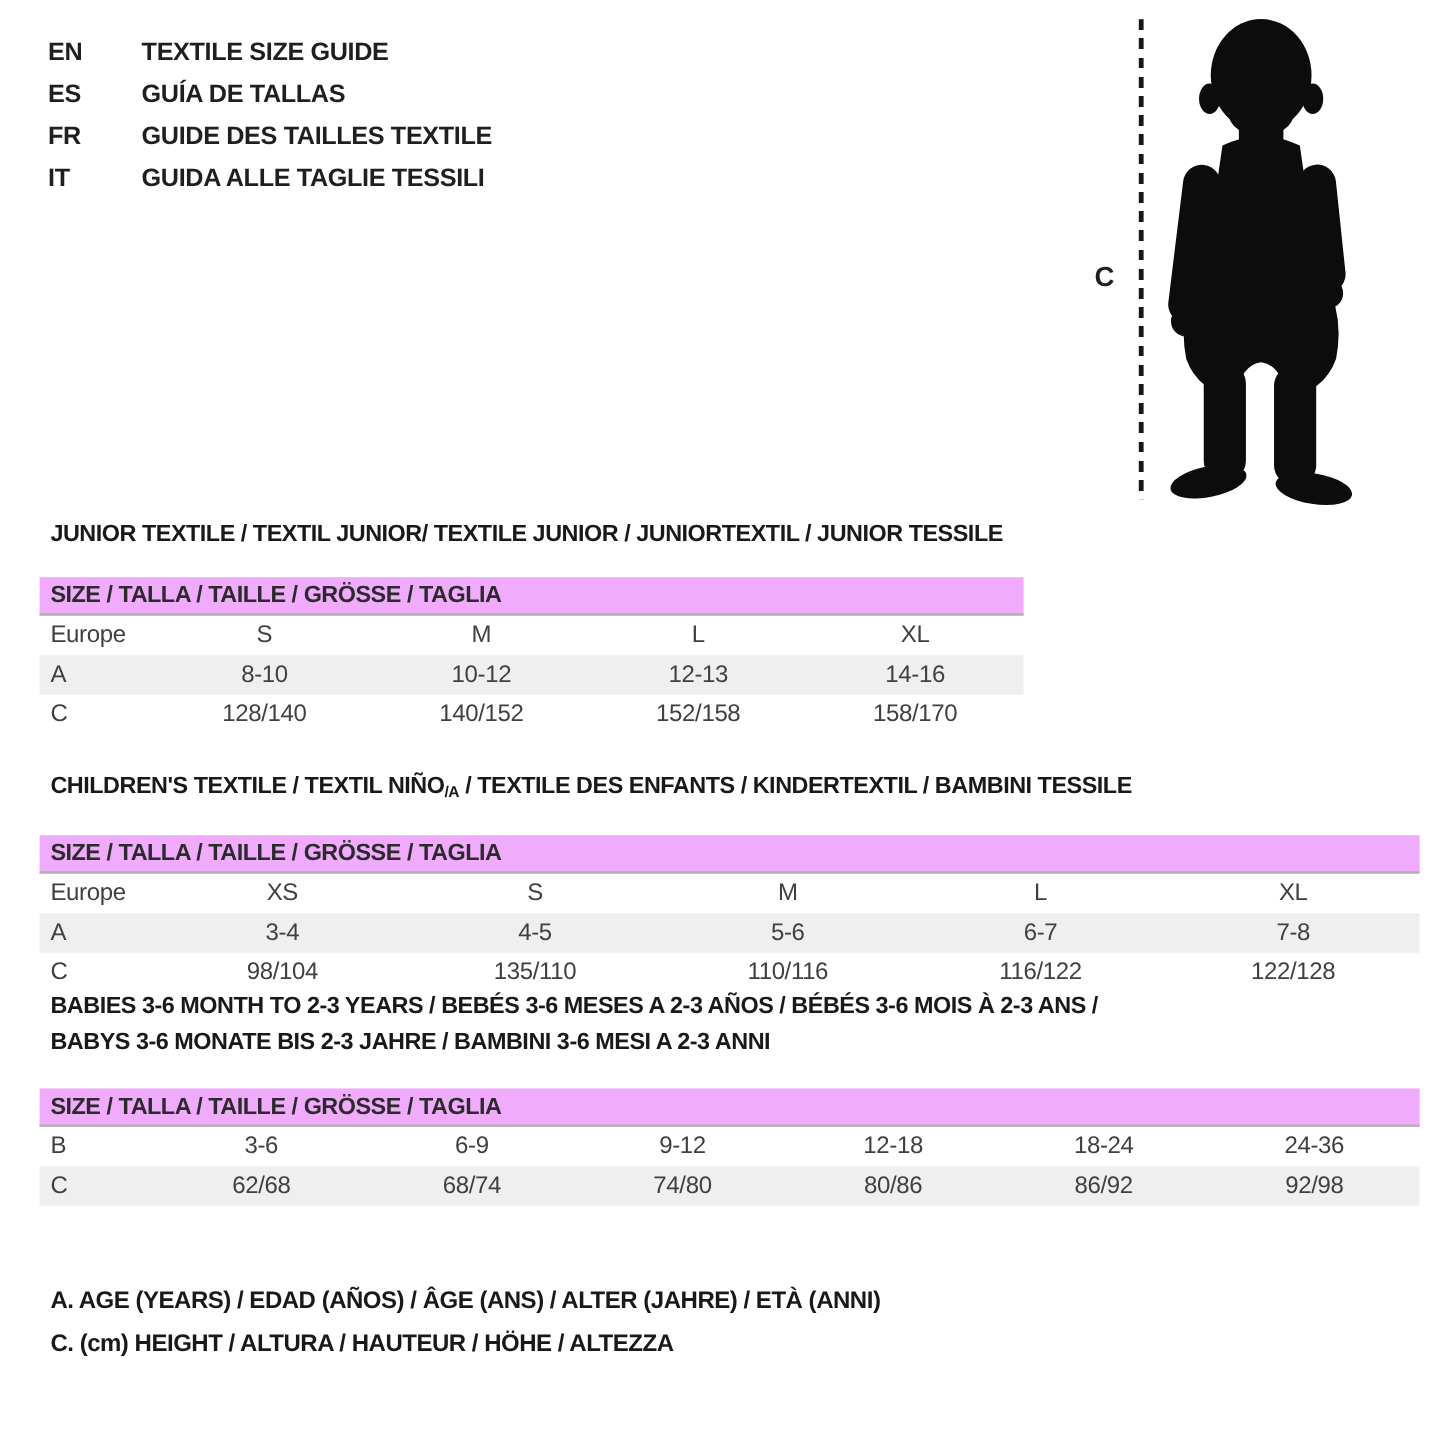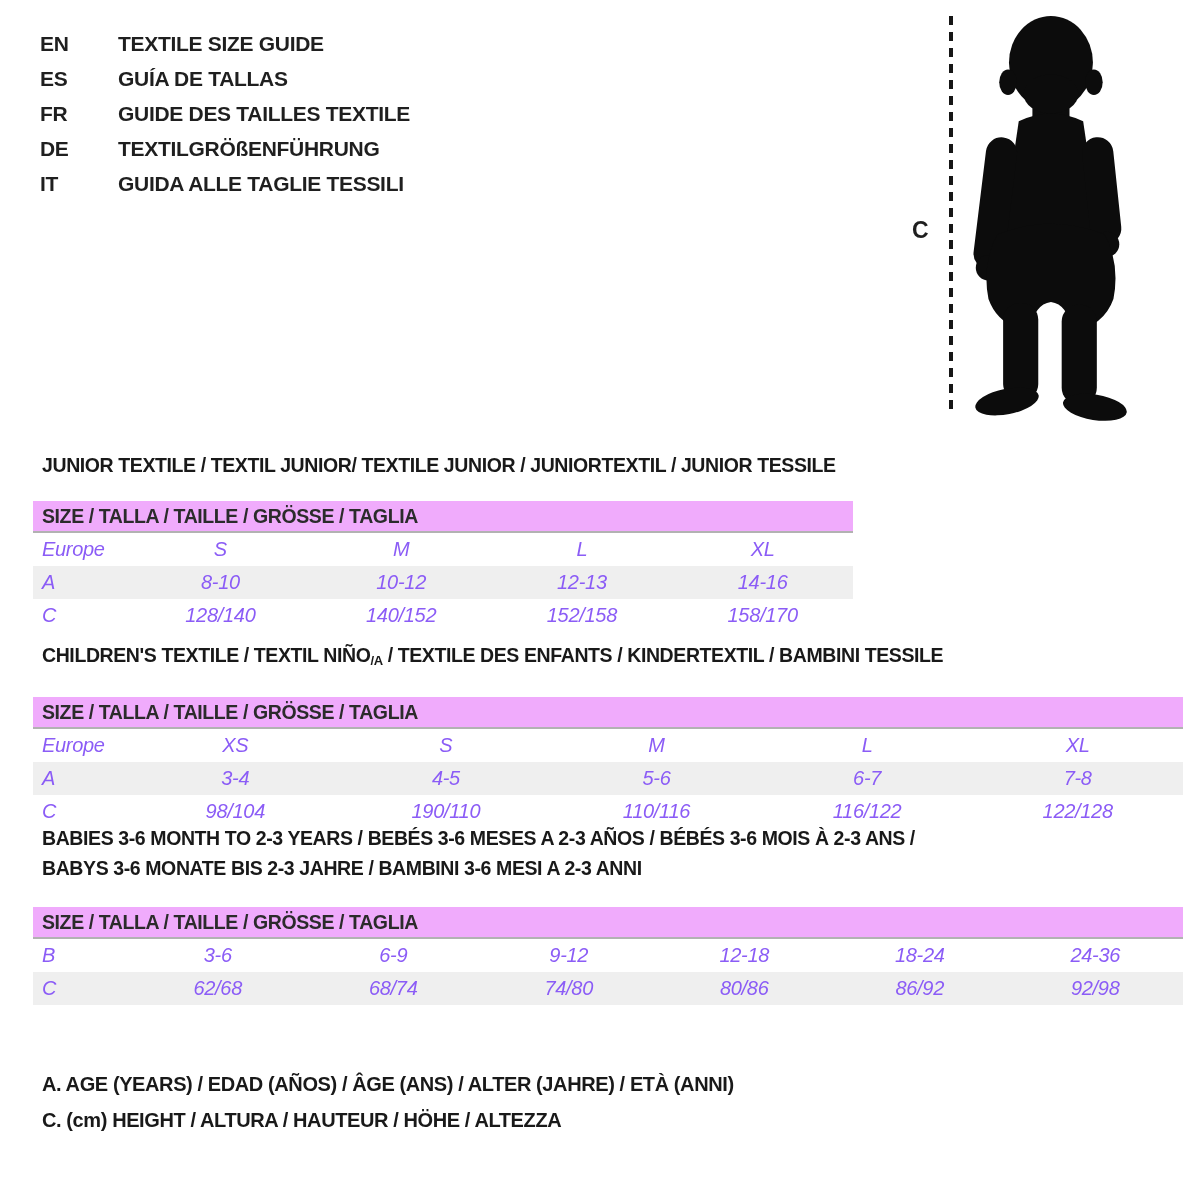--- a/index.html
+++ b/index.html
@@ -17,37 +17,37 @@
   
   .measure-line{
     position:absolute;left:949px;top:16px;width:4px;height:400px;
     background:repeating-linear-gradient(to bottom,#161616 0 9px,transparent 9px 16px);
   }
   .measure-label{position:absolute;left:912px;top:217px;font-weight:700;font-size:23px;}
   .silhouette{position:absolute;left:956px;top:12px;}
 
   
   .section{position:absolute;left:33px;}
-  #section-junior{top:450px;width:820px;}
+  #section-junior{top:430px;width:820px;}
   #section-children{top:640px;width:1150px;}
   #section-babies{top:823px;width:1150px;}
   .section-title{
     margin-left:9px;font-size:19.5px;font-weight:700;letter-spacing:-0.4px;
     line-height:30px;white-space:nowrap;color:#191919;
   }
   .sub{font-size:13px;vertical-align:-3px;}
 
   .size-table{margin-top:21px;}
   #section-babies .size-table{margin-top:24px;}
   .size-bar{
     height:30px;line-height:30px;background:#f0abfc;border-bottom:2px solid #b2b2b2;
     font-weight:700;font-size:19.5px;letter-spacing:-0.4px;padding-left:9px;color:#2b2b2b;
     white-space:nowrap;
   }
-  .t-row{display:flex;align-items:center;height:33px;font-size:20px;color:#8b5cf6;letter-spacing:-0.3px;font-style:italic;}
+  .t-row{display:flex;align-items:center;height:33px;font-size:20px;color:#404040;letter-spacing:-0.3px;}
   .t-row.shaded{background:#efefef;}
   .t-row .label{width:97px;padding-left:9px;box-sizing:border-box;}
   .t-row .cell{flex:1;text-align:center;}
 
   
   .legend{position:absolute;left:42px;top:1066px;}
   .legend-line{font-weight:700;font-size:20px;line-height:36px;letter-spacing:-0.4px;white-space:nowrap;color:#191919;}
 </style>
 </head>
 <body>
@@ -59,24 +59,20 @@
       <span class="lang-code">EN</span>
       <span class="lang-title">TEXTILE SIZE GUIDE</span>
     </div>
     <div class="lang-row">
       <span class="lang-code">ES</span>
       <span class="lang-title">GUÍA DE TALLAS</span>
     </div>
     <div class="lang-row">
       <span class="lang-code">FR</span>
       <span class="lang-title">GUIDE DES TAILLES TEXTILE</span>
-    </div>
-    <div class="lang-row">
-      <span class="lang-code">DE</span>
-      <span class="lang-title">TEXTILGRÖßENFÜHRUNG</span>
     </div>
     <div class="lang-row">
       <span class="lang-code">IT</span>
       <span class="lang-title">GUIDA ALLE TAGLIE TESSILI</span>
     </div>
   </div>
 
   <div class="measure-line"></div>
   <div class="measure-label">C</div>
   <svg class="silhouette" width="186" height="410" viewBox="0 0 186 420" aria-hidden="true">
@@ -150,21 +146,21 @@
             <div class="label">A</div>
             <div class="cell">3-4</div>
             <div class="cell">4-5</div>
             <div class="cell">5-6</div>
             <div class="cell">6-7</div>
             <div class="cell">7-8</div>
           </div>
           <div class="t-row">
             <div class="label">C</div>
             <div class="cell">98/104</div>
-            <div class="cell">190/110</div>
+            <div class="cell">135/110</div>
             <div class="cell">110/116</div>
             <div class="cell">116/122</div>
             <div class="cell">122/128</div>
           </div>
         </div>
     </div>
   </div>
 
   <div class="section" id="section-babies">
     <div class="titles">

